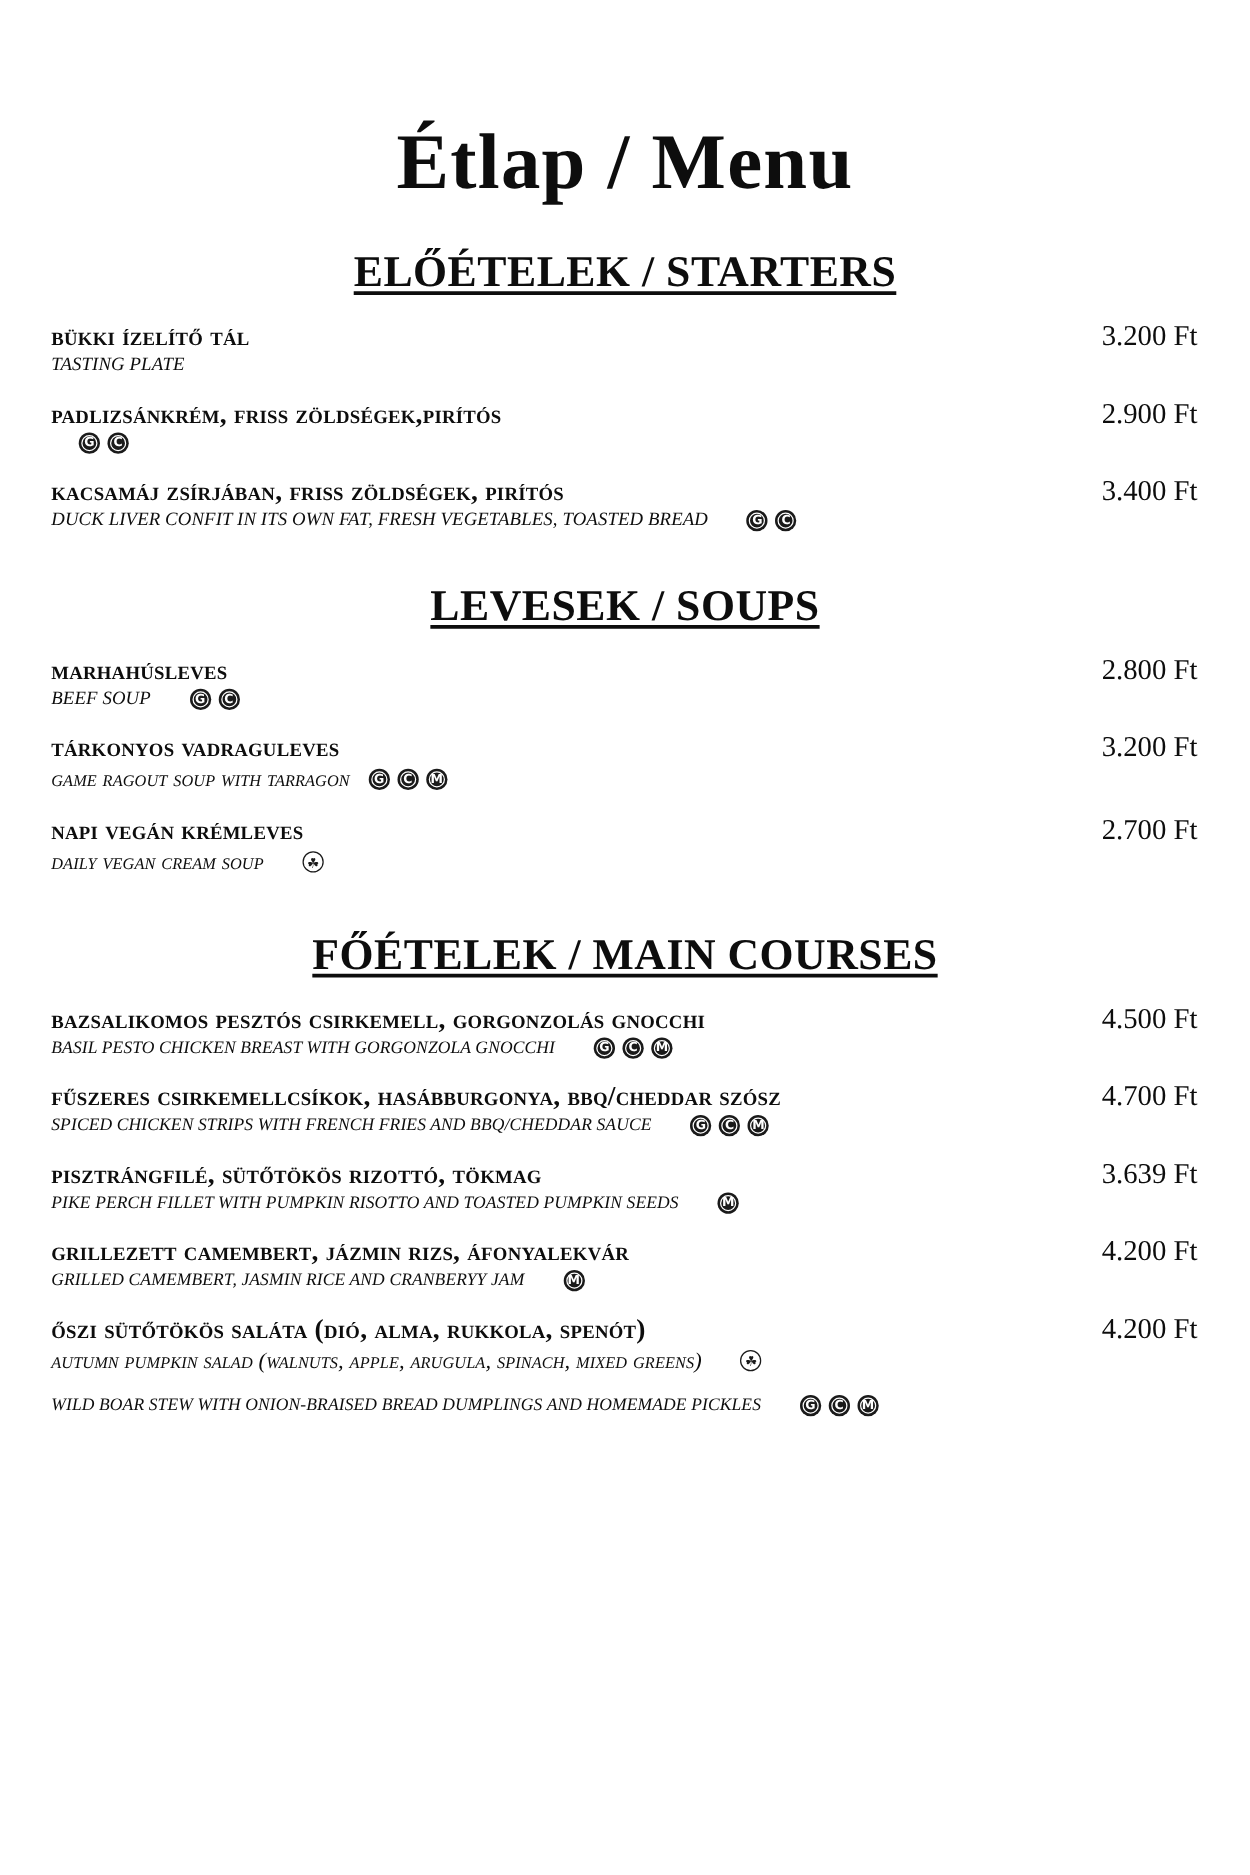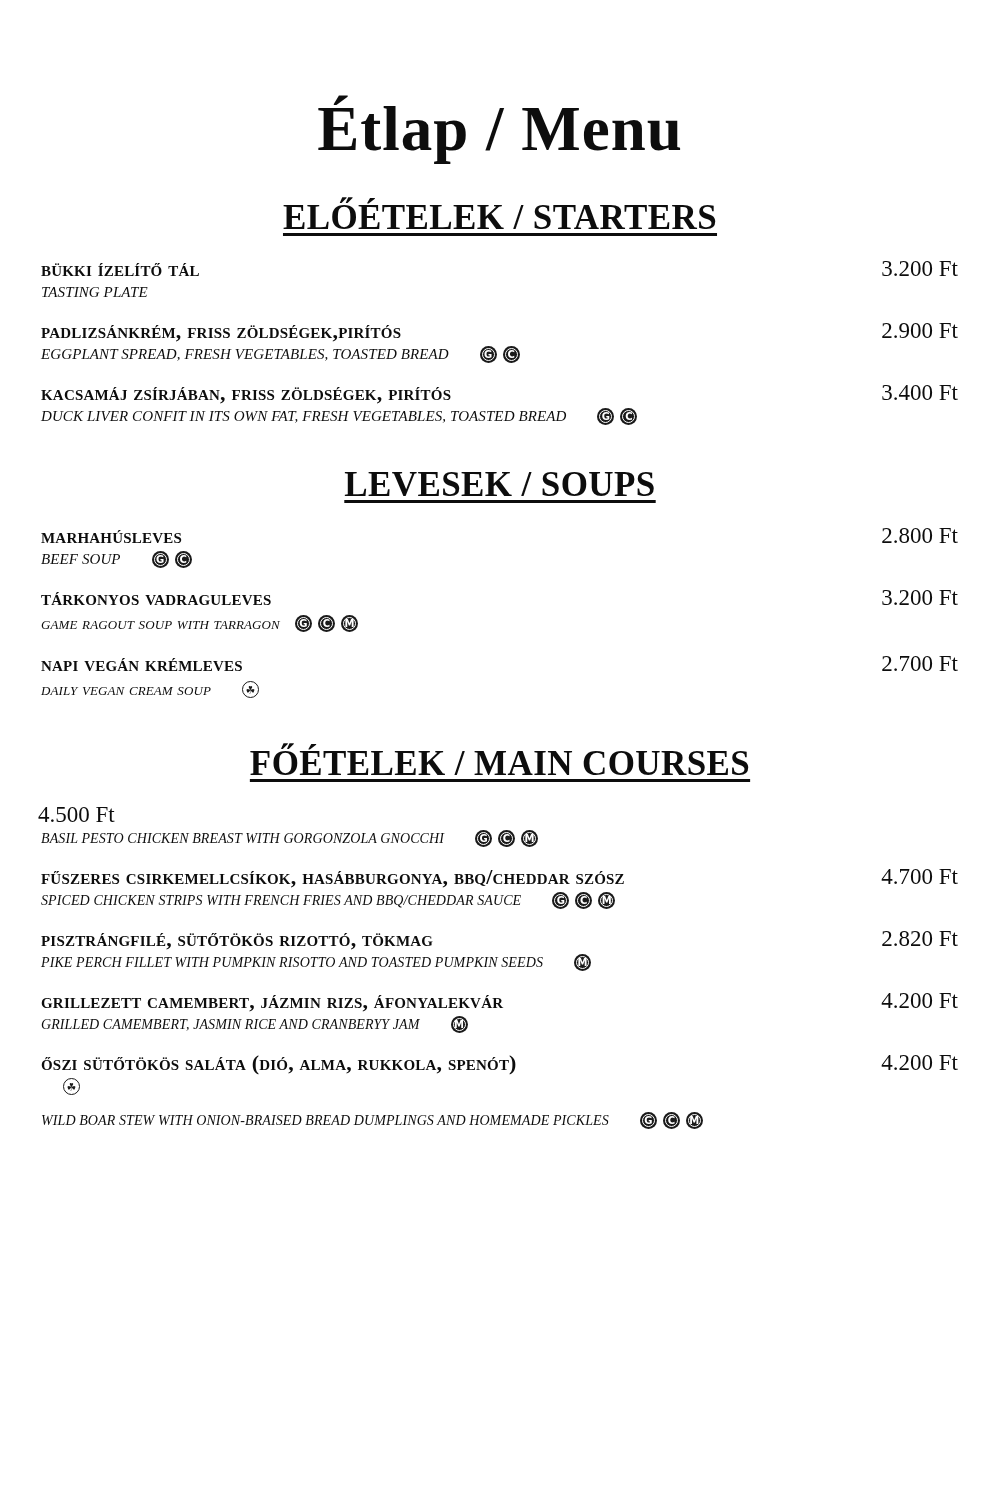--- a/index.html
+++ b/index.html
@@ -145,21 +145,20 @@
         <div class="item-desc">Tasting plate</div>
       </div>
     </div>
 
     <div class="item">
       <div class="item-row">
         <div class="item-name">Padlizsánkrém, friss zöldségek,pirítós</div>
         <div class="item-price">2.900 Ft</div>
       </div>
       <div class="item-desc-row">
-        <div class="item-desc">Eggplant spread, fresh vegetables, toasted bread</div>
         <span class="allergens pad">
           <span class="allergen">
               <span class="g">G</span>
             </span>
           <span class="allergen">
               <span class="g">C</span>
             </span>
         </span>
       </div>
     </div>
@@ -239,20 +238,21 @@
         </span>
       </div>
     </div>
   </div>
 
   <div class="section mains">
     <h2 class="section-heading">FŐÉTELEK / MAIN COURSES </h2>
 
     <div class="item">
       <div class="item-row">
+        <div class="item-name">Bazsalikomos pesztós csirkemell, gorgonzolás gnocchi</div>
         <div class="item-price">4.500 Ft</div>
       </div>
       <div class="item-desc-row">
         <div class="item-desc sm">Basil pesto chicken breast with gorgonzola gnocchi</div>
         <span class="allergens pad">
           <span class="allergen">
               <span class="g">G</span>
             </span>
           <span class="allergen">
               <span class="g">C</span>
@@ -281,21 +281,21 @@
           <span class="allergen">
               <span class="g">M</span>
             </span>
         </span>
       </div>
     </div>
 
     <div class="item">
       <div class="item-row">
         <div class="item-name">Pisztrángfilé, sütőtökös rizottó, tökmag</div>
-        <div class="item-price">2.820 Ft</div>
+        <div class="item-price">3.639 Ft</div>
       </div>
       <div class="item-desc-row">
         <div class="item-desc sm">Pike perch fillet with pumpkin risotto and toasted pumpkin seeds</div>
         <span class="allergens pad">
           <span class="allergen">
               <span class="g">M</span>
             </span>
         </span>
       </div>
     </div>
@@ -314,20 +314,21 @@
         </span>
       </div>
     </div>
 
     <div class="item">
       <div class="item-row">
         <div class="item-name">Őszi sütőtökös saláta (dió, alma, rukkola, spenót)</div>
         <div class="item-price">4.200 Ft</div>
       </div>
       <div class="item-desc-row">
+        <div class="item-desc smallcaps">Autumn Pumpkin Salad (Walnuts, Apple, Arugula, Spinach, Mixed Greens)</div>
         <span class="allergens pad">
           <span class="allergen vegan">
               <span class="g">☘</span>
             </span>
         </span>
       </div>
     </div>
 
     <div class="item">
       <div class="item-desc-row">

